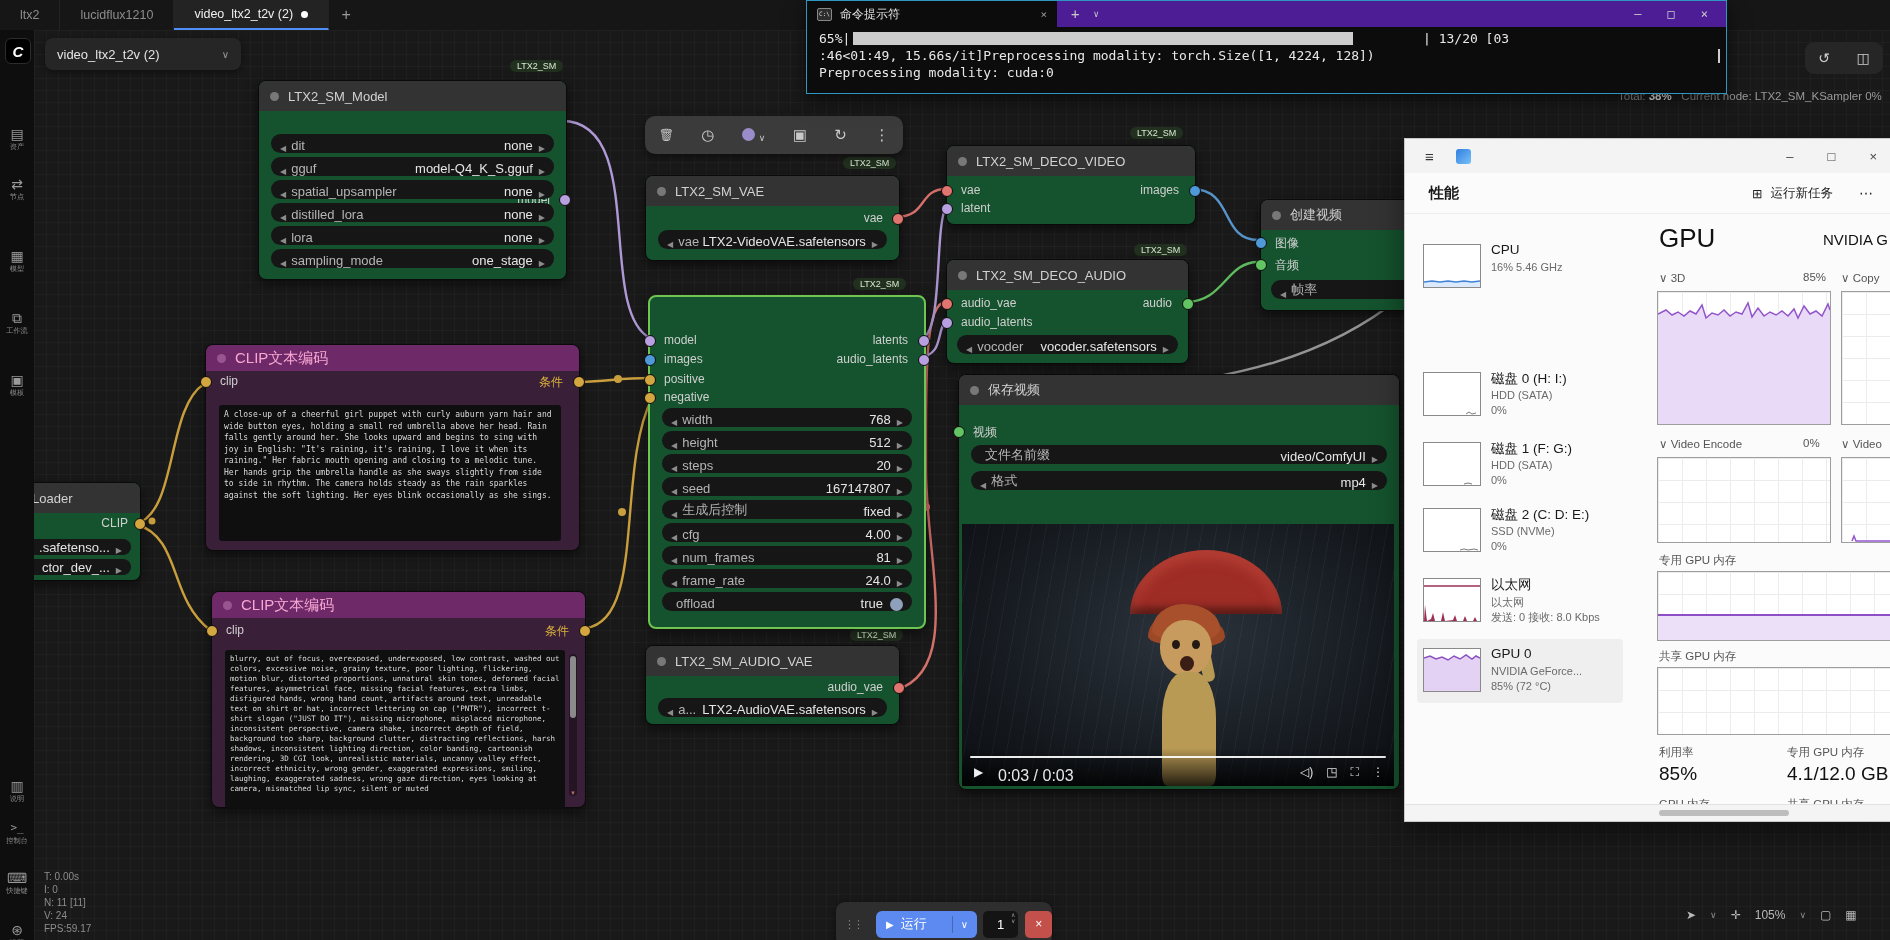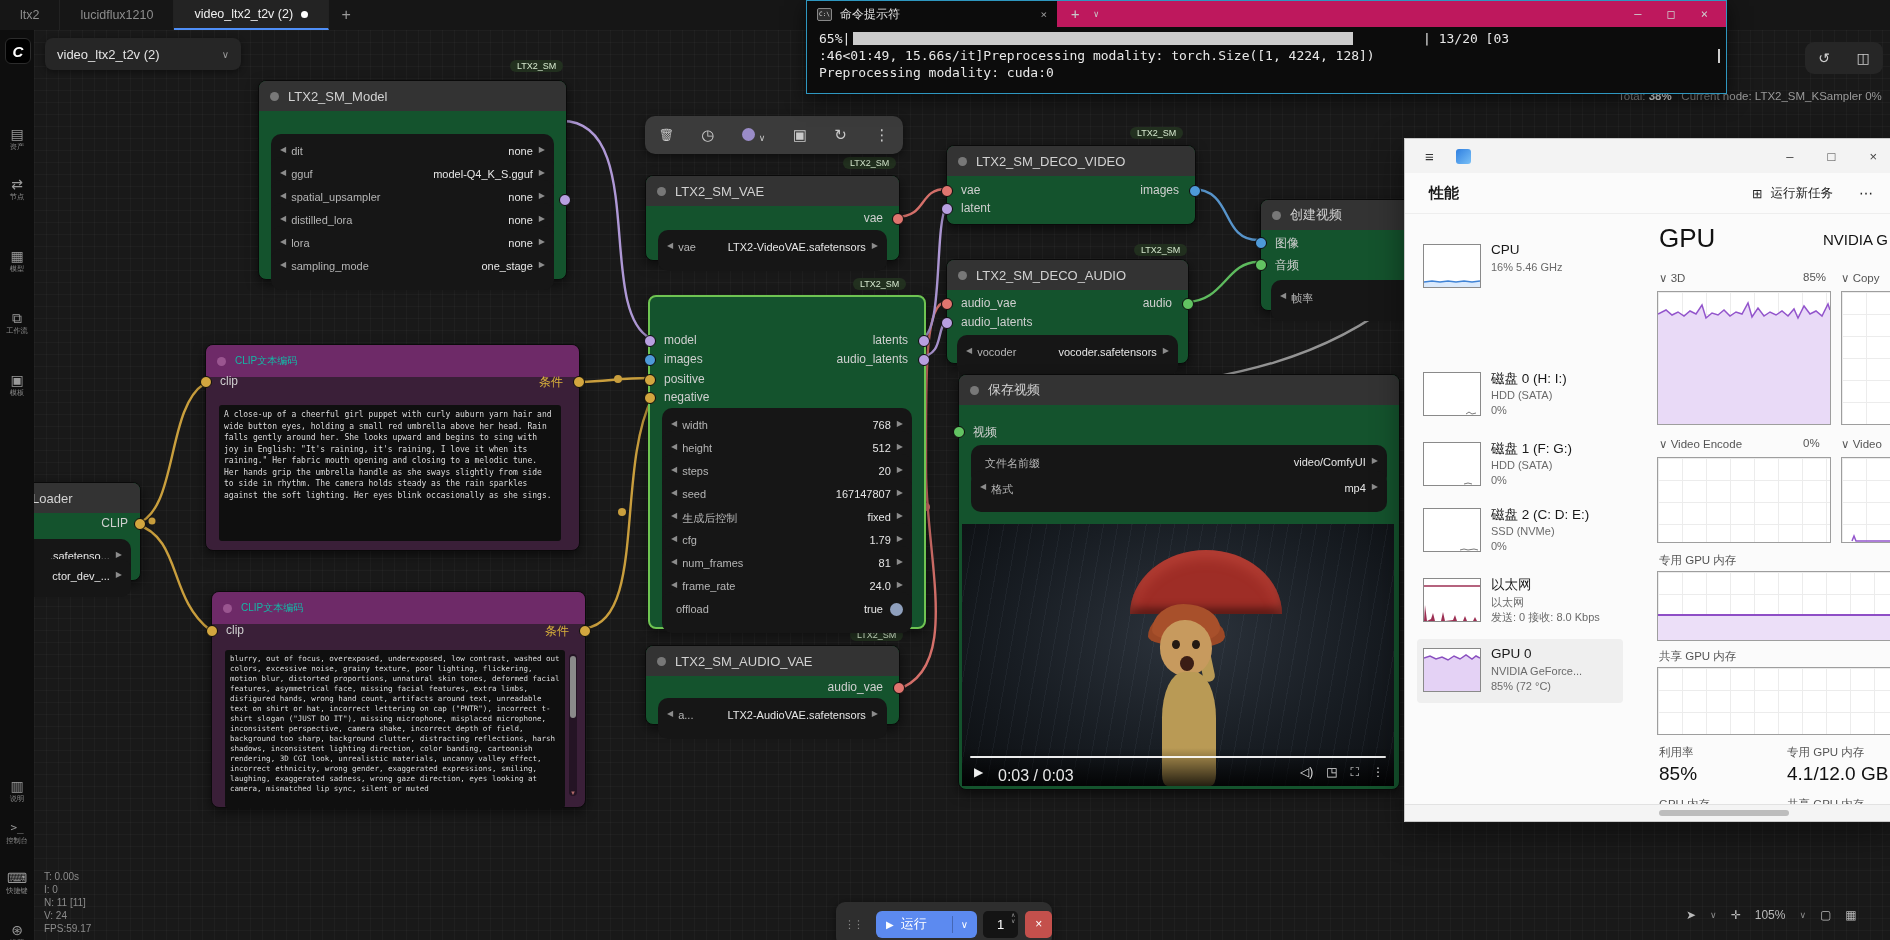--- a/index.html
+++ b/index.html
@@ -25,25 +25,25 @@
                      linear-gradient(90deg,rgba(255,255,255,.028) 1px,transparent 1px);
     background-size:12px 12px;z-index:0;}
   .wires{left:0;top:0;width:1890px;height:940px;z-index:1;pointer-events:none;}
   
   .node{position:absolute;background:#14532d;border:1px solid #0a0a0a;border-radius:8px;
         box-shadow:0 4px 12px rgba(0,0,0,.55);z-index:2;}
   .node.running{border:2px solid #6fc452;}
   .nhead{height:30px;display:flex;align-items:center;gap:9px;padding:0 11px;background:#333333;
          border-radius:7px 7px 0 0;font-size:13px;color:#d2d2d2;}
   .nhead .ndot{width:9px;height:9px;border-radius:50%;background:#787878;flex:none;}
-  .purple .nhead{background:#6e2a68;color:#14b8a6;height:32px;font-size:10px;}
+  .purple .nhead{background:#6e2a68;color:#f9a8d4;height:26px;font-size:15px;}
   .purple .nhead .ndot{background:#9a5590;}
   .purple{background:#3a1f38;}
-  .pill{position:absolute;background:#161616;border-radius:10px;height:19px;display:flex;align-items:flex-start;
-        padding:11px 9px;font-size:11px;color:#b5b5b5;}
+  .pill{position:absolute;background:#161616;border-radius:10px;height:19px;display:flex;align-items:flex-end;
+        padding:0 9px;font-size:13px;color:#b5b5b5;}
   .pill .lbl{margin-left:5px;white-space:nowrap;}
   .pill .val{margin-left:auto;color:#e6e6e6;white-space:nowrap;}
   .pill.wl::before{content:"◀";font-size:8px;color:#8c8c8c;}
   .pill.wr::after{content:"▶";font-size:8px;color:#8c8c8c;margin-left:6px;}
   .port{position:absolute;width:10px;height:10px;border-radius:50%;border:1.5px solid #0c0c0c;z-index:3;}
   .pc-purple{background:#b79fe0;} .pc-blue{background:#4e9ad9;} .pc-gold{background:#d3a63f;}
   .pc-salmon{background:#e0756f;} .pc-green{background:#62c462;}
   .plabel{position:absolute;font-size:12px;color:#cfcfcf;white-space:nowrap;}
   .plabel.gold{color:#d9b13b;}
   .badge{position:absolute;background:#22301f;color:#d6e9cf;font-size:9px;padding:1px 7px;border-radius:6px;z-index:2;}
@@ -78,21 +78,21 @@
   .zoombar .sm{font-size:9px;color:#8d8d8d;}
   
   .wfpill{left:45px;top:38px;width:172px;height:32px;background:#262626;border-radius:8px;z-index:2;
           display:flex;align-items:center;padding:0 12px;color:#e4e4e4;font-size:13px;gap:10px;box-shadow:0 2px 6px rgba(0,0,0,.4);}
   .wfpill .ch{margin-left:auto;font-size:10px;color:#9a9a9a;}
   .topicons{left:1805px;top:42px;width:78px;height:32px;background:#262626;border-radius:9px;z-index:2;
             display:flex;align-items:center;justify-content:space-around;color:#cfcfcf;font-size:14px;}
   
   .term{left:806px;top:0;width:919px;height:92px;background:#0c0c0c;border:1px solid #2e97c0;z-index:10;
         box-shadow:0 6px 18px rgba(0,0,0,.6);font-family:"DejaVu Sans Mono",monospace;}
-  .termbar{height:26px;background:#be185d;display:flex;align-items:center;}
+  .termbar{height:26px;background:#4c1d95;display:flex;align-items:center;}
   .termtab{width:230px;height:26px;background:#0c0c0c;display:flex;align-items:center;gap:8px;padding:0 10px;}
   .termtab .ttl{color:#e0e0e0;font-size:12px;font-family:"Liberation Sans",sans-serif;}
   .termtab .tx{margin-left:auto;color:#9a9a9a;font-size:11px;}
   .cmdicon{width:13px;height:11px;background:#2d2d2d;border:1px solid #888;border-radius:2px;color:#ddd;font-size:6px;line-height:10px;text-align:center;}
   .termbar .plus{color:#c9c9c9;font-size:14px;margin-left:14px;}
   .termbar .chev{color:#c9c9c9;font-size:9px;margin-left:14px;}
   .termctl{margin-left:auto;display:flex;gap:26px;padding-right:18px;color:#cfcfcf;font-size:12px;}
   .termline{position:absolute;color:#e8e8e8;font-size:13px;white-space:pre;}
   .pbar{position:absolute;left:46px;top:31px;width:500px;height:13px;background:#cccccc;}
   .caret{position:absolute;width:2px;height:14px;background:#cfcfcf;}
@@ -334,21 +334,21 @@
     <div class="pill wl wr" style="left:12px;top:180px;width:232px">
         <span class="lbl">seed</span>
         <span class="val">167147807</span>
       </div>
     <div class="pill wl wr" style="left:12px;top:203px;width:232px">
         <span class="lbl">生成后控制</span>
         <span class="val">fixed</span>
       </div>
     <div class="pill wl wr" style="left:12px;top:226px;width:232px">
         <span class="lbl">cfg</span>
-        <span class="val">1.79</span>
+        <span class="val">4.00</span>
       </div>
     <div class="pill wl wr" style="left:12px;top:249px;width:232px">
         <span class="lbl">num_frames</span>
         <span class="val">81</span>
       </div>
     <div class="pill wl wr" style="left:12px;top:272px;width:232px">
         <span class="lbl">frame_rate</span>
         <span class="val">24.0</span>
       </div>
     <div class="pill" style="left:12px;top:295px;width:232px">

